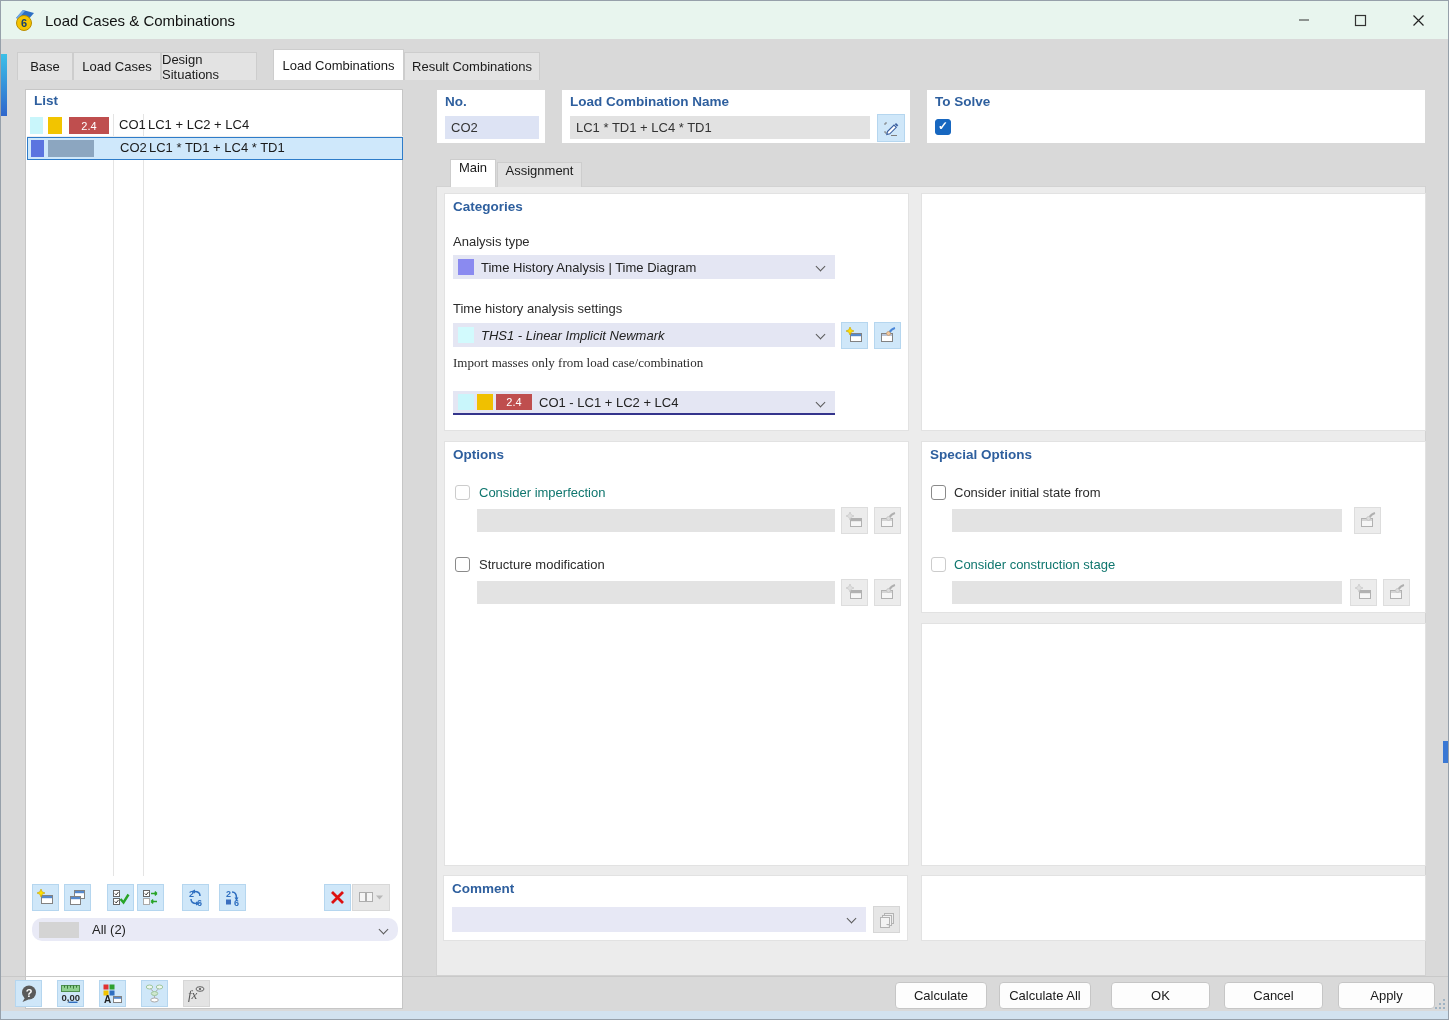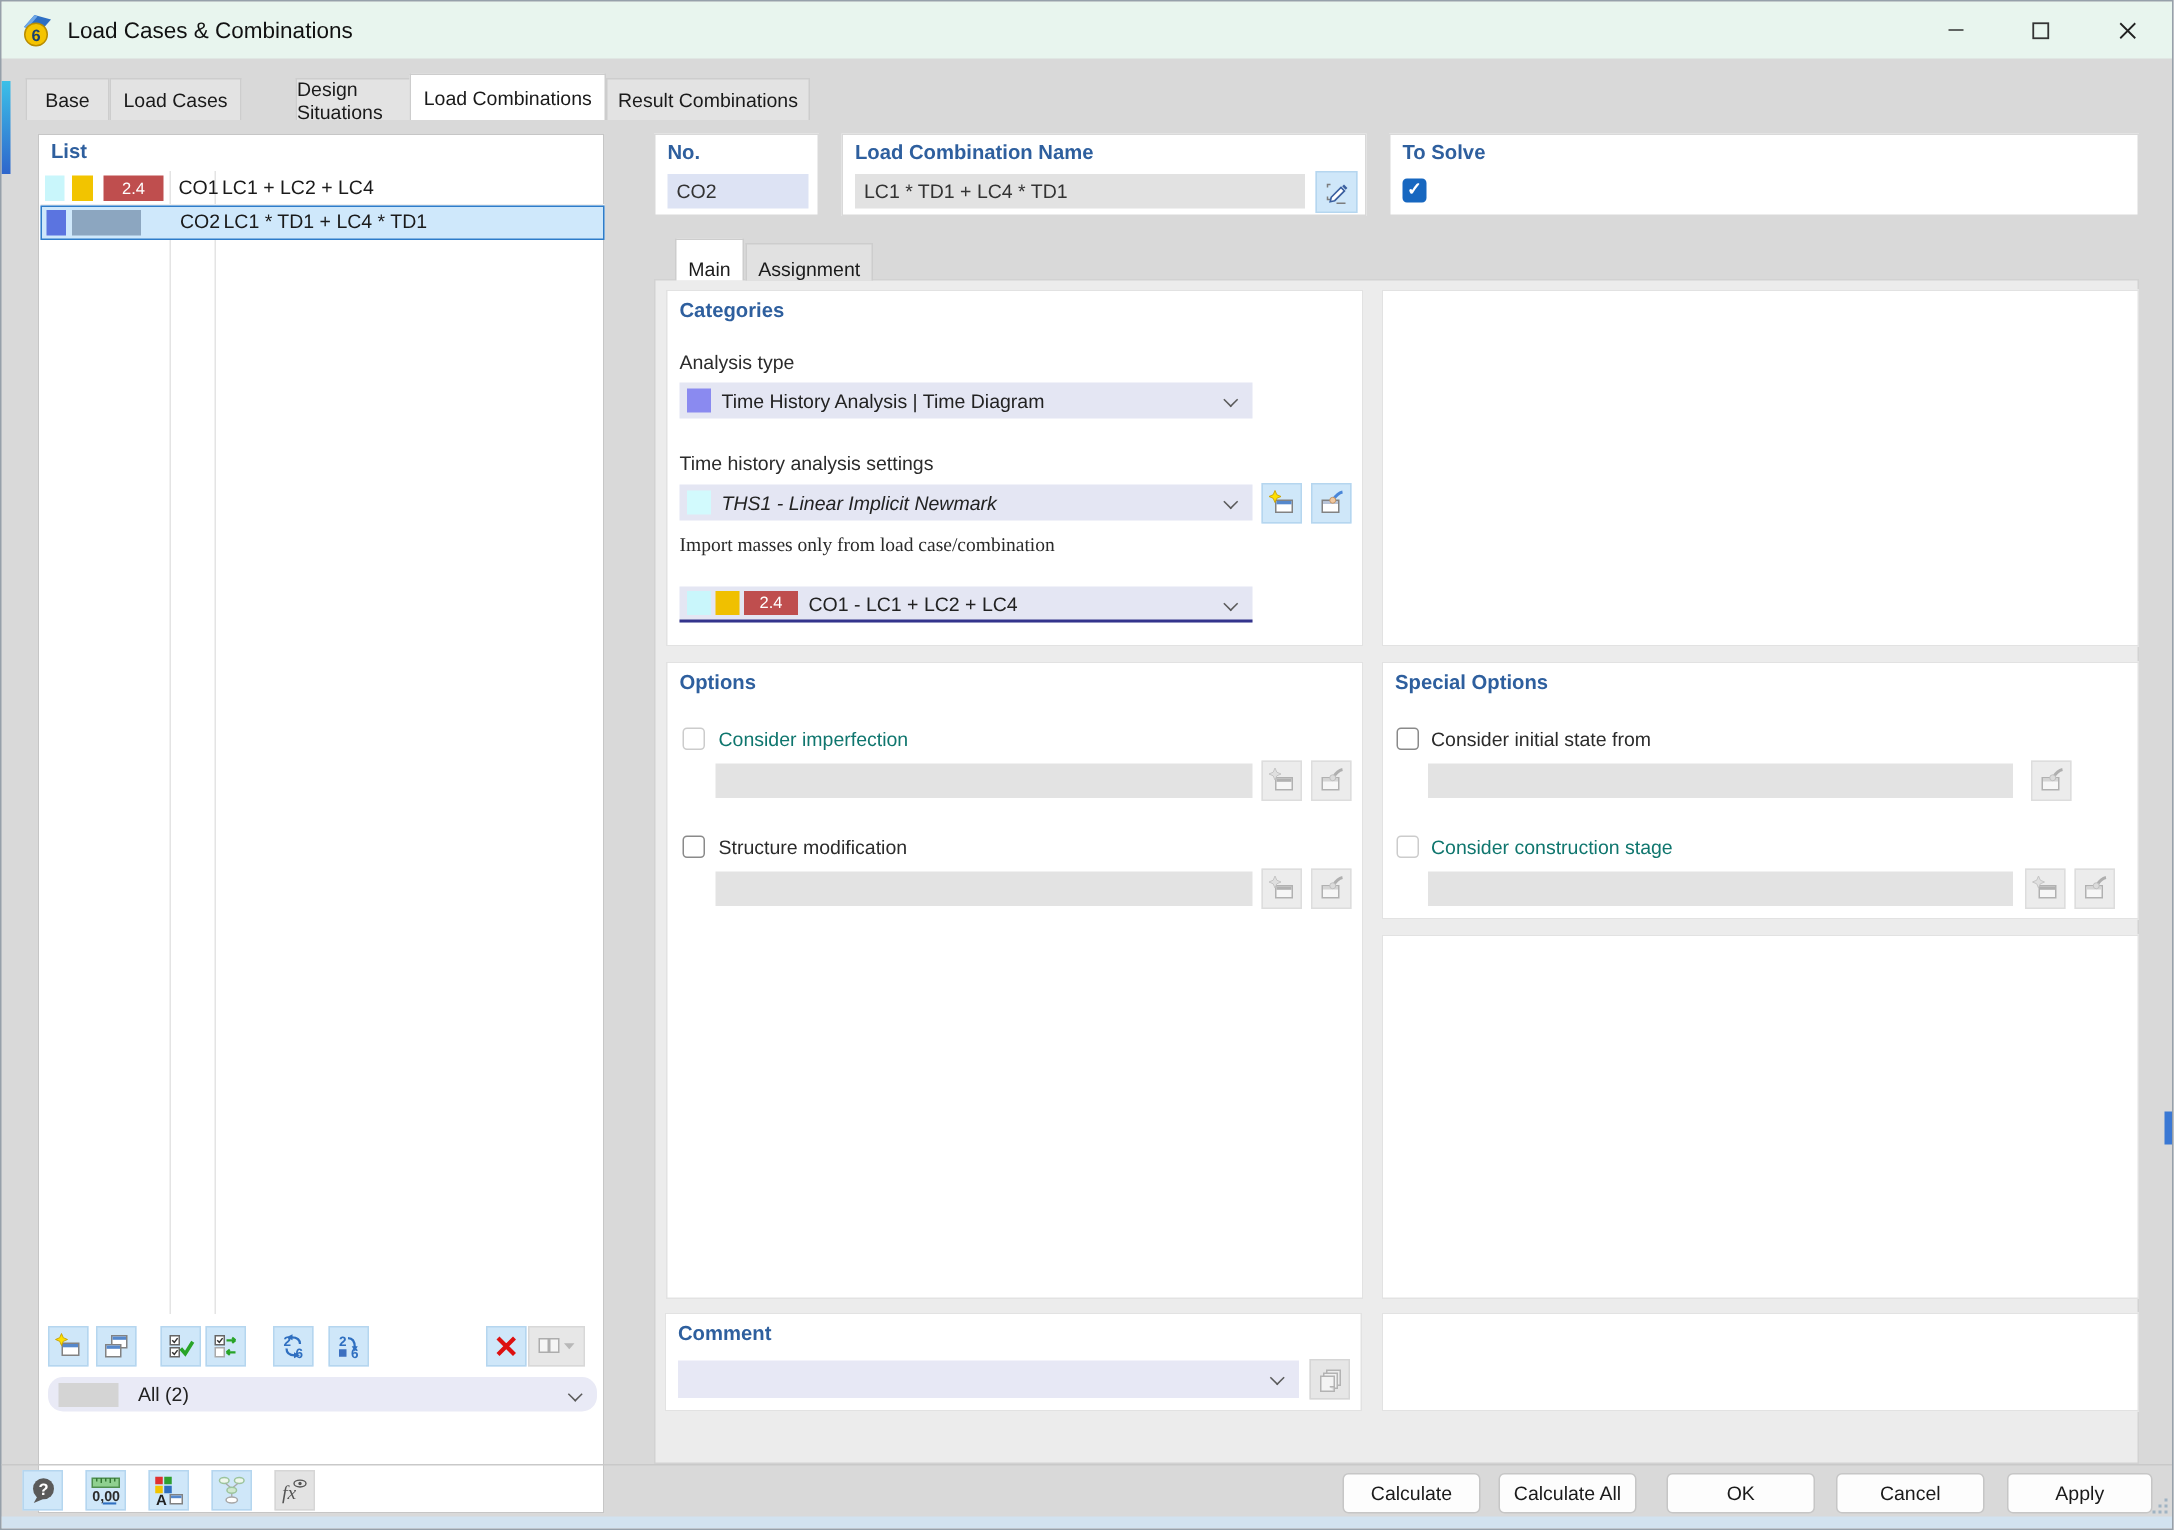--- a/index.html
+++ b/index.html
@@ -15,21 +15,21 @@
   
   .titlebar { position:absolute; top:0; left:0; right:0; height:38px; background:#e8f5ee; display:flex; align-items:center; }
   .title-text { font-size:15px; color:#111; margin-left:8px; }
   .winbtn { position:absolute; top:2px; width:34px; height:34px; display:flex; align-items:center; justify-content:center; font-size:15px; color:#333; }
 
   
   .tab { position:absolute; top:51px; height:28px; background:#e3e3e3; border:1px solid #cdcdcd; border-bottom:none;
          display:flex; align-items:center; justify-content:center; font-size:13px; }
   .tab.active { top:48px; height:31px; background:#ffffff; z-index:3; }
   .subtab { position:absolute; height:25px; top:161px; background:#e1e1e1; border:1px solid #cdcdcd; border-bottom:none;
-            display:flex; align-items:flex-end; justify-content:center; font-size:13px; z-index:4; }
+            display:flex; align-items:flex-start; justify-content:center; font-size:13px; z-index:4; }
   .subtab.active { top:158px; height:28px; background:#ffffff; }
 
   .panel { position:absolute; background:#ffffff; border:1px solid #d9d9d9; }
   .group { position:absolute; background:#ffffff; border:1px solid #e2e2e2; }
   .sect-title { position:absolute; font-size:13.5px; font-weight:bold; color:#2e5f9e; }
   .flabel { position:absolute; font-size:13px; color:#2b2b2b; }
   .flabel.dim { color:#0f766e; }
 
   .input { position:absolute; background:#e2e2e2; height:23px; font-size:13px; color:#333;
            display:flex; align-items:center; padding:0 6px; }
@@ -106,21 +106,21 @@
         </svg>
     </div>
   </div>
 
   <div class="tab" style="left:16px;width:56px;">
       <span>Base</span>
     </div>
   <div class="tab" style="left:72px;width:88px;">
       <span>Load Cases</span>
     </div>
-  <div class="tab" style="left:160px;width:96px;margin-left:36px;">
+  <div class="tab" style="left:160px;width:96px;">
       <span>Design Situations</span>
     </div>
   <div class="tab active" style="left:272px;width:131px;">
       <span>Load Combinations</span>
     </div>
   <div class="tab" style="left:403px;width:136px;">
       <span>Result Combinations</span>
     </div>
 
   <div class="panel" style="left:24px;top:88px;width:378px;height:920px;border-color:#c6c6c6;">

